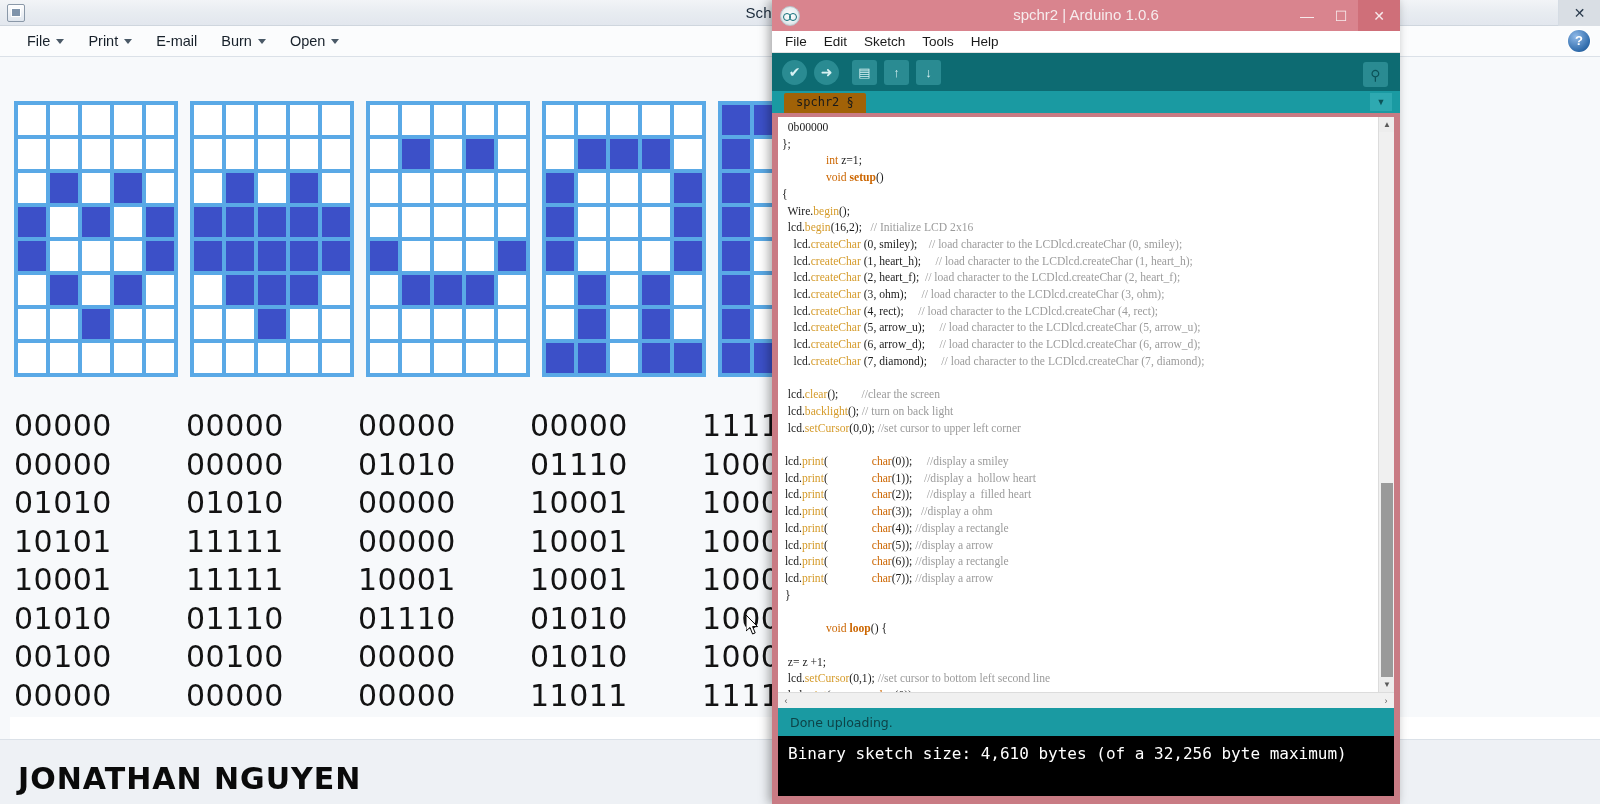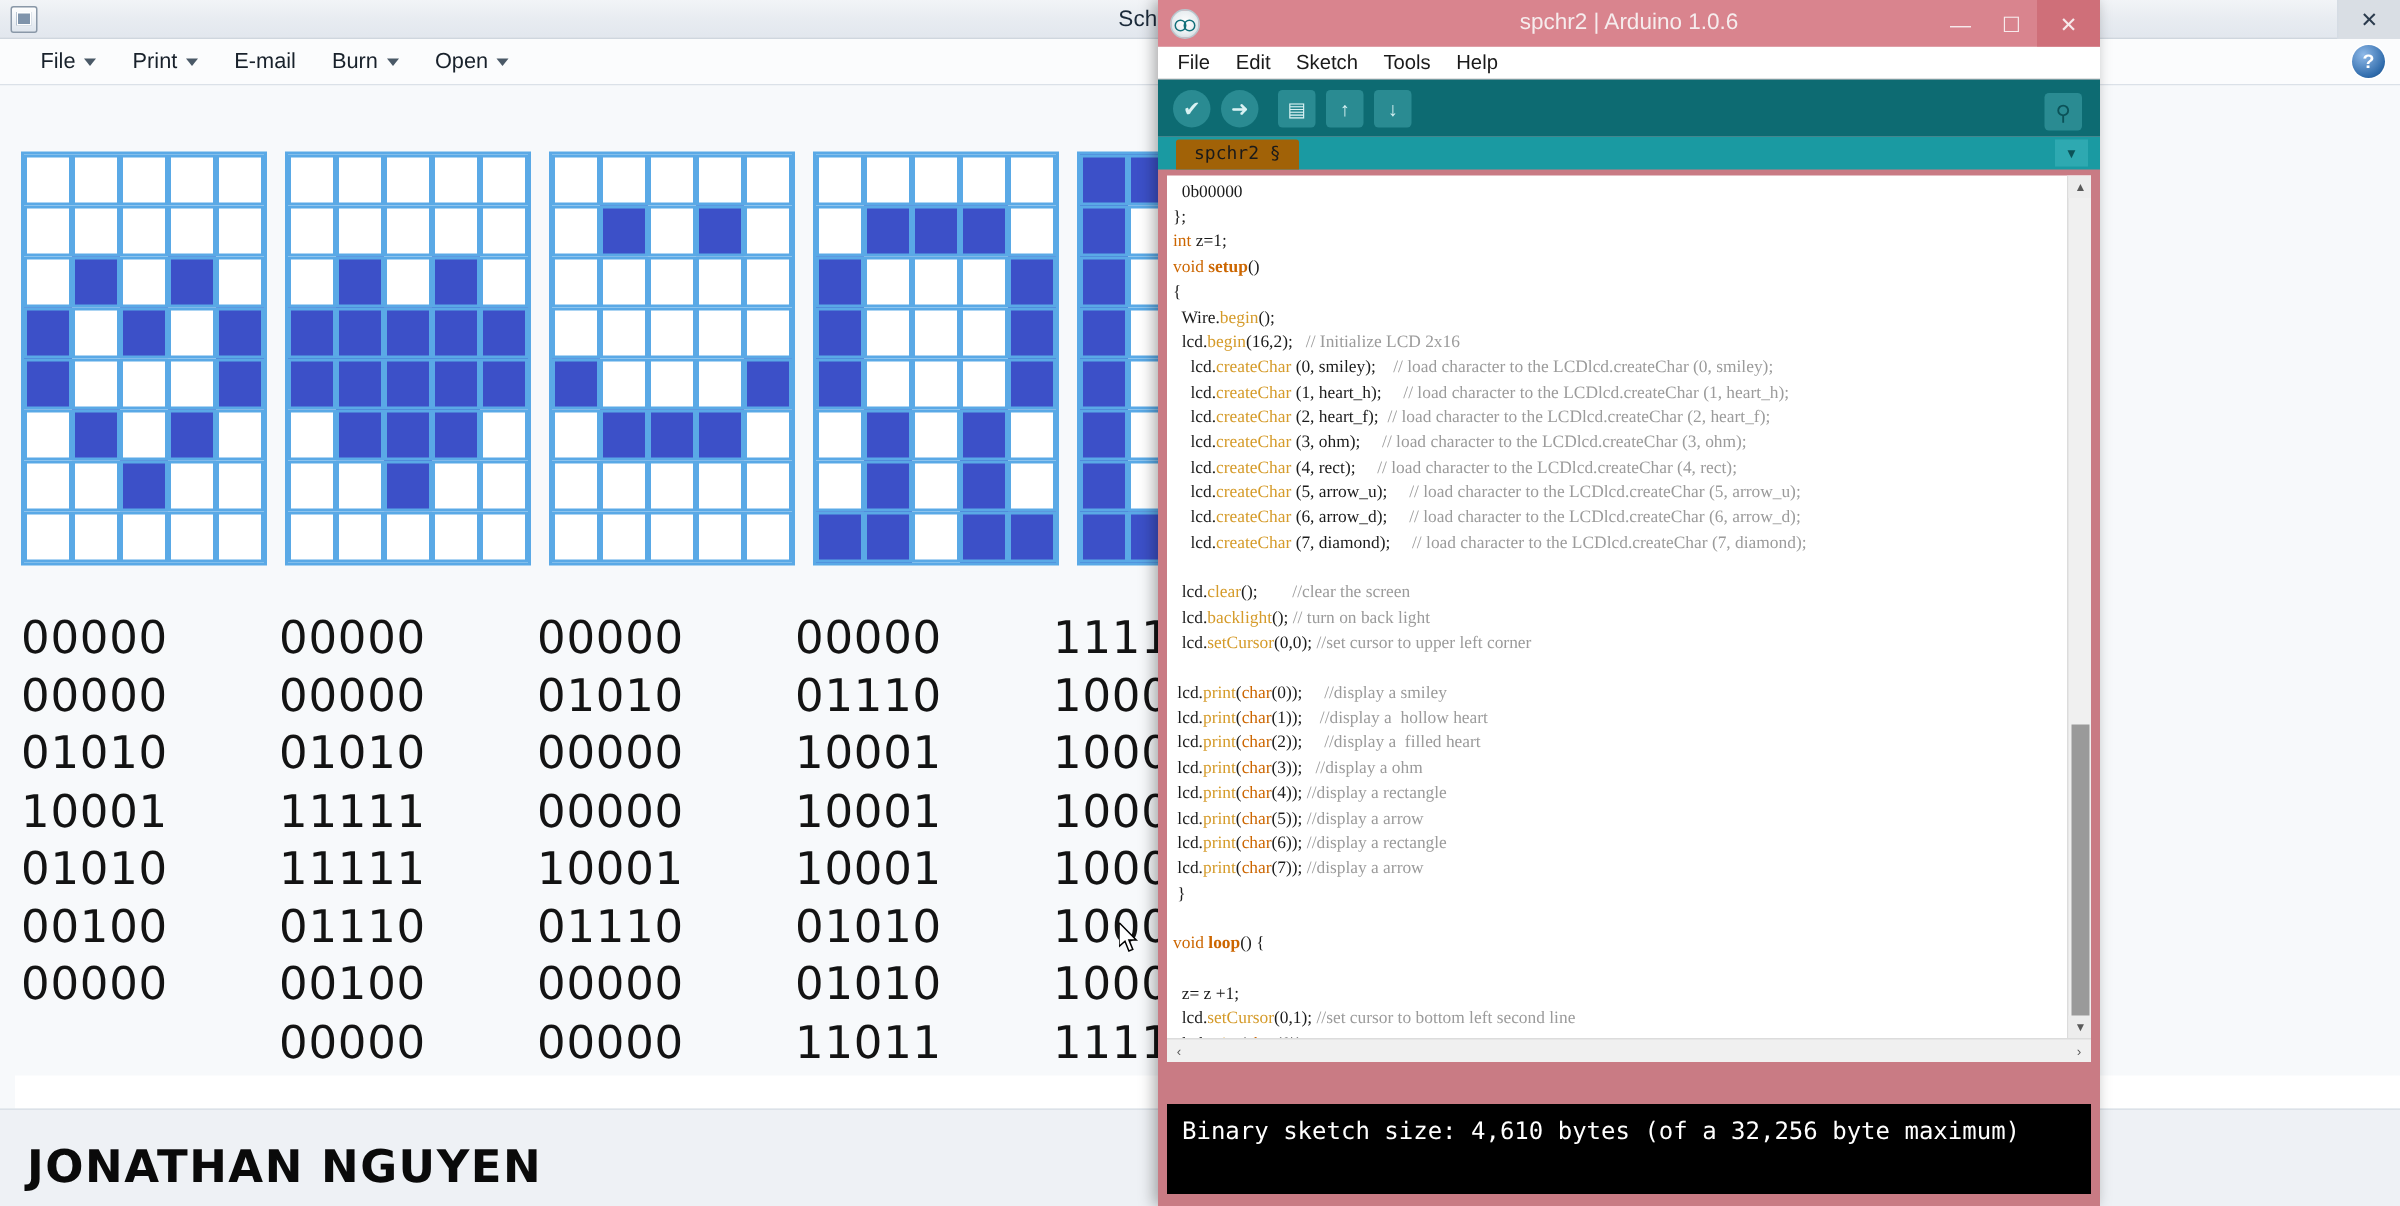--- a/index.html
+++ b/index.html
@@ -154,21 +154,21 @@
   #ar-editor {
     position: absolute; left: 6px; right: 6px; top: 117px; bottom: 96px;
     background: #ffffff; overflow: hidden;
   }
   #ar-code {
     position: absolute; left: 0; top: 0; right: 16px; bottom: 16px;
     padding: 3px 0 0 4px; overflow: hidden;
     font-family: Liberation Serif, serif; font-size: 11.6px; line-height: 16.7px;
     color: #1b1b1b; white-space: pre;
   }
-  .kw { color: #cc6600; }
+  .kw { color: #cc6600; margin-left: 44px; }
   .kw2 { color: #cc6600; font-weight: bold; }
   .fn { color: #d59b2a; }
   .cm { color: #9b9b9b; }
   #ar-vscroll {
     position: absolute; right: 0; top: 0; width: 16px; bottom: 16px; background: #f0f0f0;
     border-left: 1px solid #dcdcdc;
   }
   .sb-arrow {
     position: absolute; left: 0; width: 16px; height: 15px; background: #ededed;
     display: flex; align-items: center; justify-content: center; font-size: 8px; color: #5a5a5a;
@@ -449,20 +449,21 @@
             <div class="cell on"></div>
             <div class="cell on"></div>
             <div class="cell on"></div>
           </div>
         </div>
       <div id="bin-columns">
           <div class="bin-col">
             <div class="bin-row">00000</div>
             <div class="bin-row">00000</div>
             <div class="bin-row">01010</div>
+            <div class="bin-row">10101</div>
             <div class="bin-row">10001</div>
             <div class="bin-row">01010</div>
             <div class="bin-row">00100</div>
             <div class="bin-row">00000</div>
           </div>
           <div class="bin-col">
             <div class="bin-row">00000</div>
             <div class="bin-row">00000</div>
             <div class="bin-row">01010</div>
             <div class="bin-row">11111</div>
@@ -587,20 +588,21 @@
         <div id="sb-thumb"></div>
         <div class="sb-arrow" id="sb-down">▼</div>
       </div>
 
       <div id="ar-hscroll">
         <div class="hsb-arrow" id="hsb-left">‹</div>
         <div class="hsb-arrow" id="hsb-right">›</div>
       </div>
     </div>
 
+    <div id="ar-status">Done uploading.</div>
     <div id="ar-console">Binary sketch size: 4,610 bytes (of a 32,256 byte maximum)</div>
   </div>
 
   <div id="ar-cursor">
     <svg width="14" height="22" viewBox="0 0 14 22">
       <polygon points="0,0 0,16 4,12.5 6.6,19 9.2,17.9 6.6,11.6 11.5,11.6" fill="#ffffff" stroke="#000000" stroke-width="1"></polygon>
     </svg>
   </div>
 
 </div>

